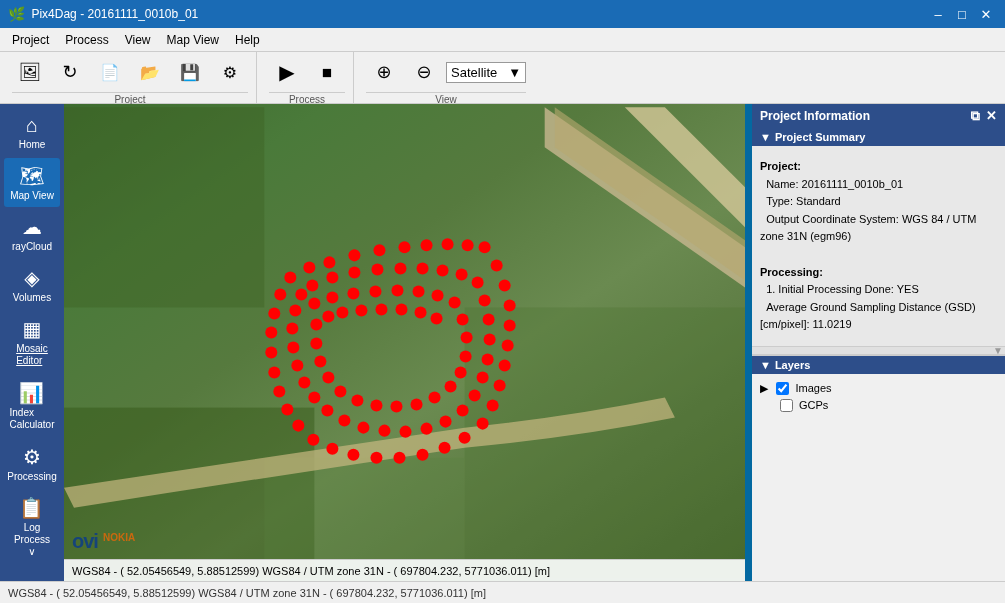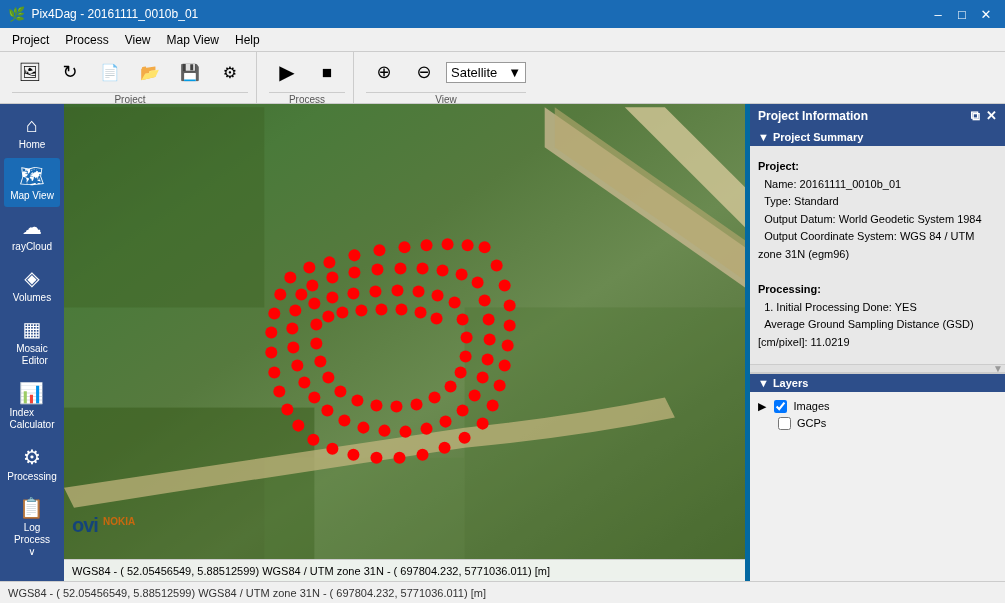--- a/index.html
+++ b/index.html
@@ -124,31 +124,31 @@
       height: 22px;
       display: flex; align-items: center;
       padding: 0 8px;
       font-size: 11px;
       border-top: 1px solid #ccc;
     }
 
     
     #ovi-logo {
       position: absolute;
-      bottom: 44px; left: 8px;
+      bottom: 28px; left: 8px;
       font-size: 18px; font-weight: bold;
       color: #003399;
       opacity: 0.7;
     }
 
     
     #right-panel {
       width: 260px;
       background: #f0f0f0;
-      border-left: 5px solid #0369a1;
+      border-left: 7px solid #0369a1;
       display: flex;
       flex-direction: column;
       overflow: hidden;
     }
 
     #panel-header {
       background: #2d4e8a;
       color: white;
       padding: 4px 8px;
       font-size: 12px;
@@ -315,21 +315,21 @@
     <div class="sidebar-item">
       <span class="sidebar-icon">☁</span>
       <span>rayCloud</span>
     </div>
     <div class="sidebar-item">
       <span class="sidebar-icon">◈</span>
       <span>Volumes</span>
     </div>
     <div class="sidebar-item">
       <span class="sidebar-icon">▦</span>
-      <span style="text-align:right;line-height:1.2;">Mosaic<br>Editor</span>
+      <span style="text-align:left;line-height:1.2;text-decoration:underline;">Mosaic<br>Editor</span>
     </div>
     <div class="sidebar-item">
       <span class="sidebar-icon">📊</span>
       <span style="text-align:left;line-height:1.2;">Index<br>Calculator</span>
     </div>
     <div class="sidebar-item">
       <span class="sidebar-icon">⚙</span>
       <span>Processing</span>
     </div>
     <div class="sidebar-item">
@@ -489,21 +489,20 @@
 
     <div id="project-summary">
       <div class="section-header">
         <span>▼</span>
         <span>Project Summary</span>
       </div>
       <div class="section-content">
         <div><strong>Project:</strong></div>
         <div>&nbsp;&nbsp;<span>Name:</span> <span>20161111_0010b_01</span></div>
         <div>&nbsp;&nbsp;<span>Type:</span> <span>Standard</span></div>
-        <div>&nbsp;&nbsp;<span>Output Datum:</span> <span>World Geodetic System 1984</span></div>
         <div>&nbsp;&nbsp;<span>Output Coordinate System:</span> <span>WGS 84 / UTM zone 31N (egm96)</span></div>
         <br>
         <div><strong>Processing:</strong></div>
         <div>&nbsp;&nbsp;<span>1. Initial Processing Done: YES</span></div>
         <div>&nbsp;&nbsp;<span>Average Ground Sampling Distance (GSD) [cm/pixel]: 11.0219</span></div>
         
       </div>
     </div>
 
     <div style="height:8px;background:#e0e0e0;border-bottom:1px solid #ccc;display:flex;align-items:center;justify-content:flex-end;padding-right:2px;">

